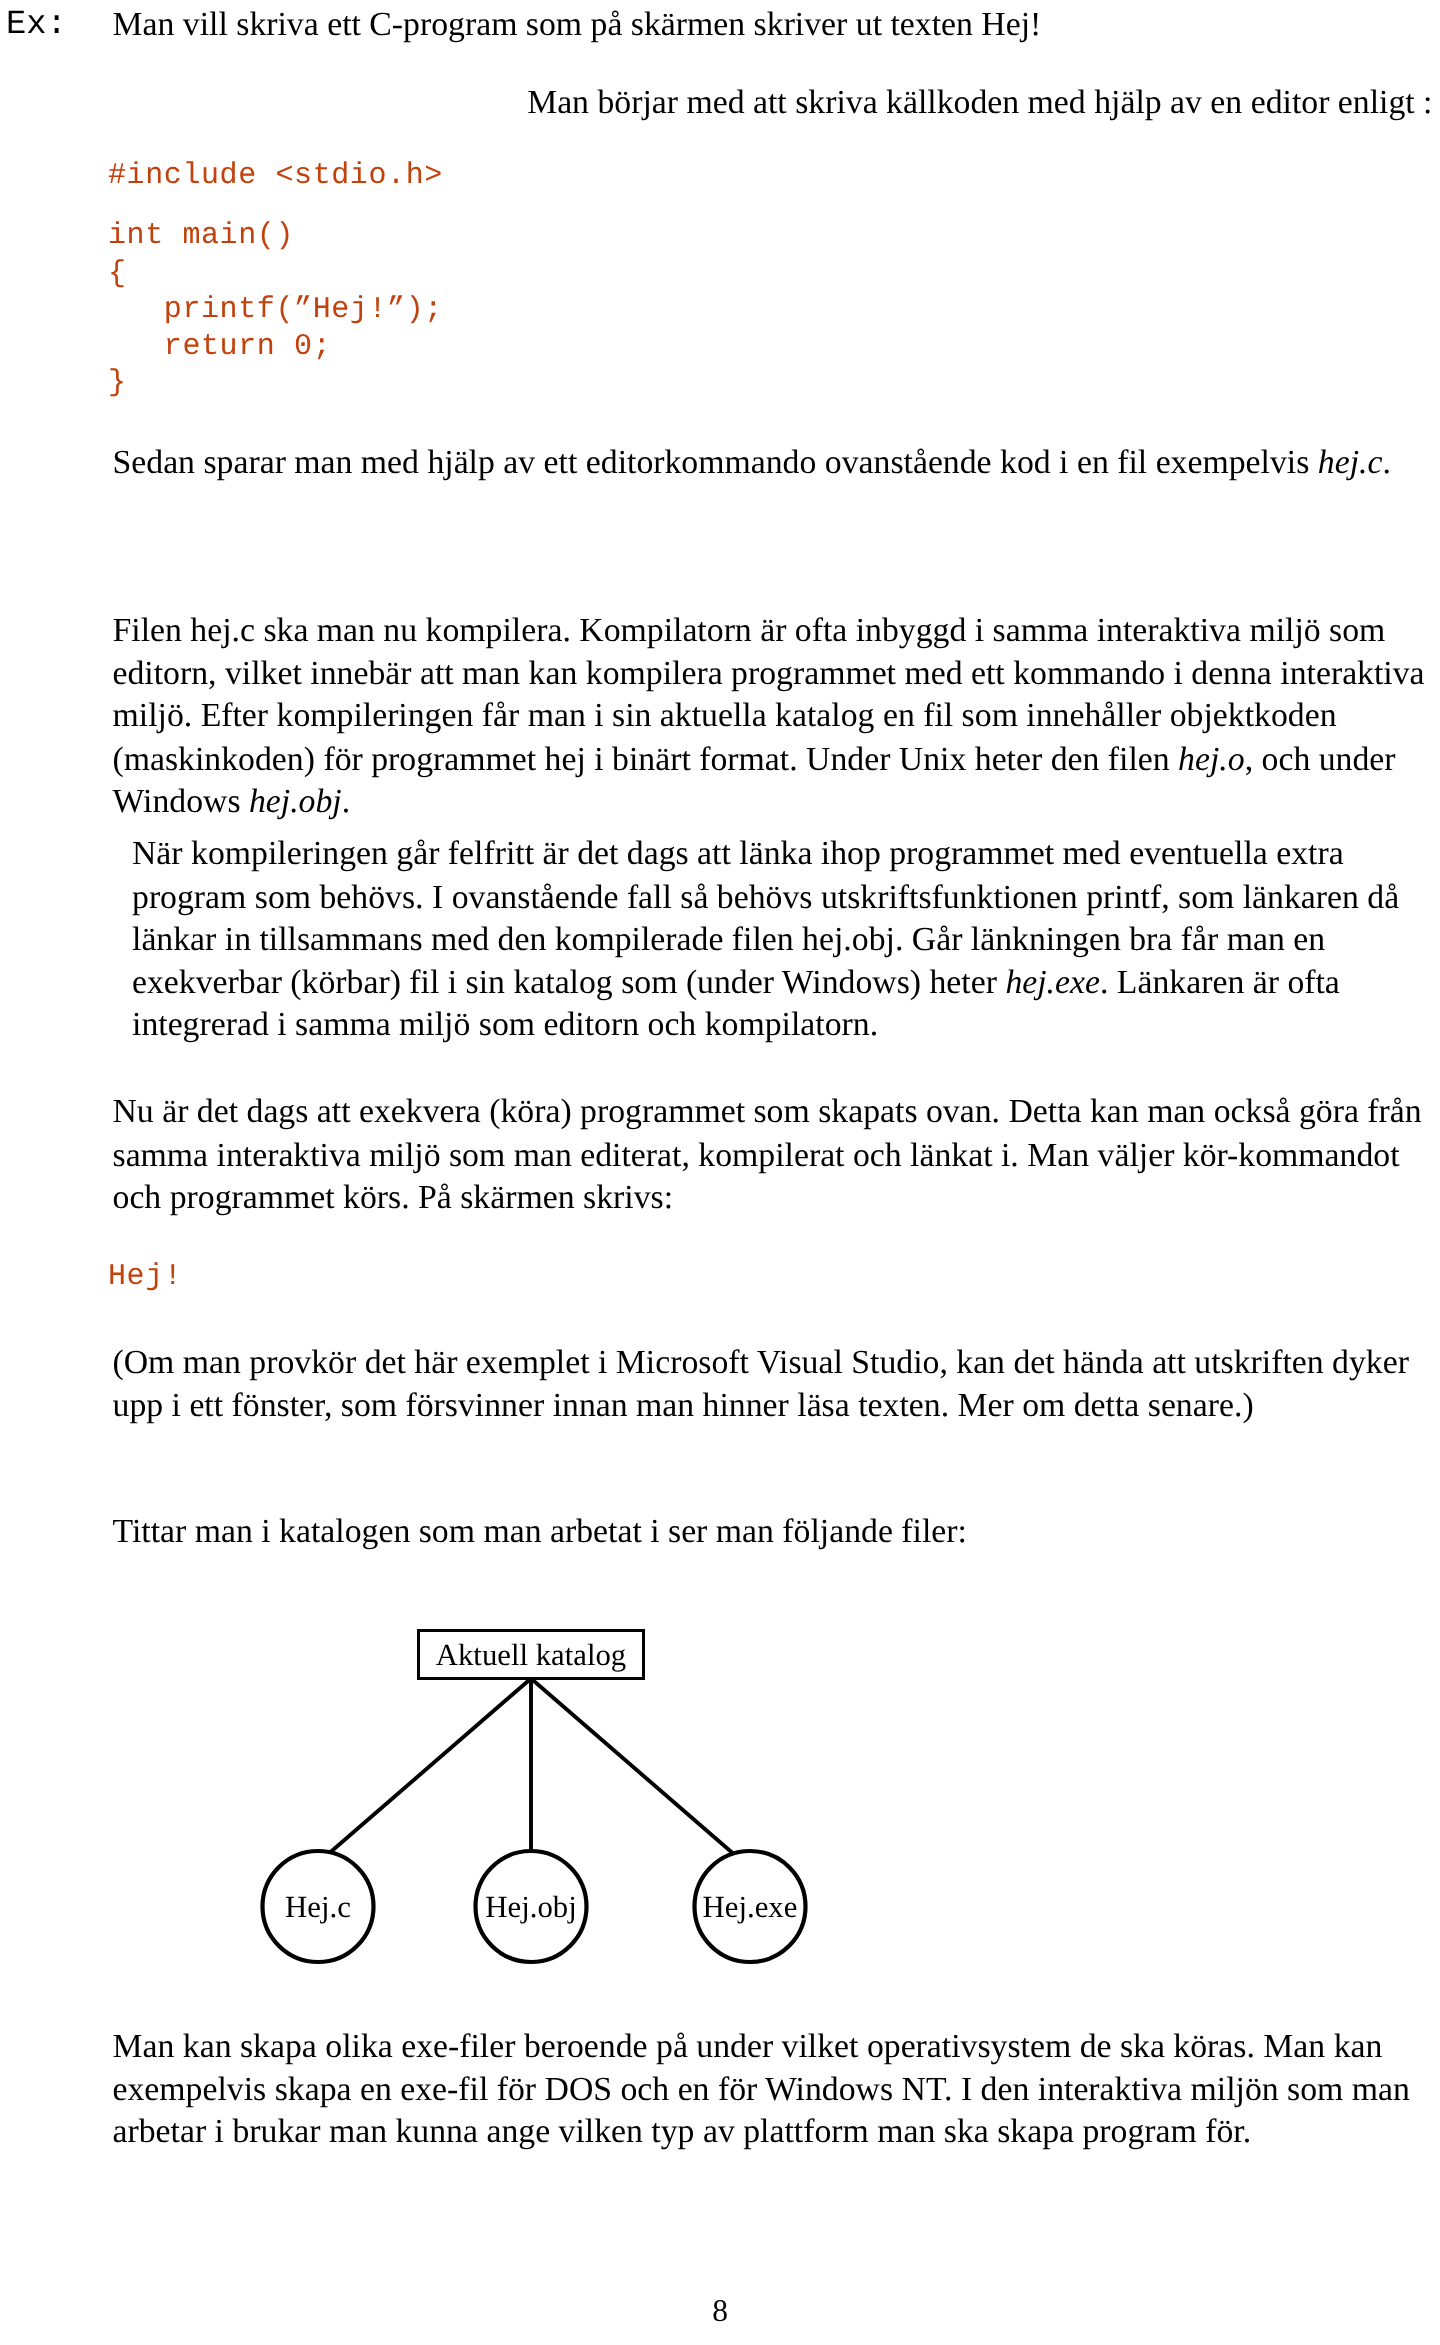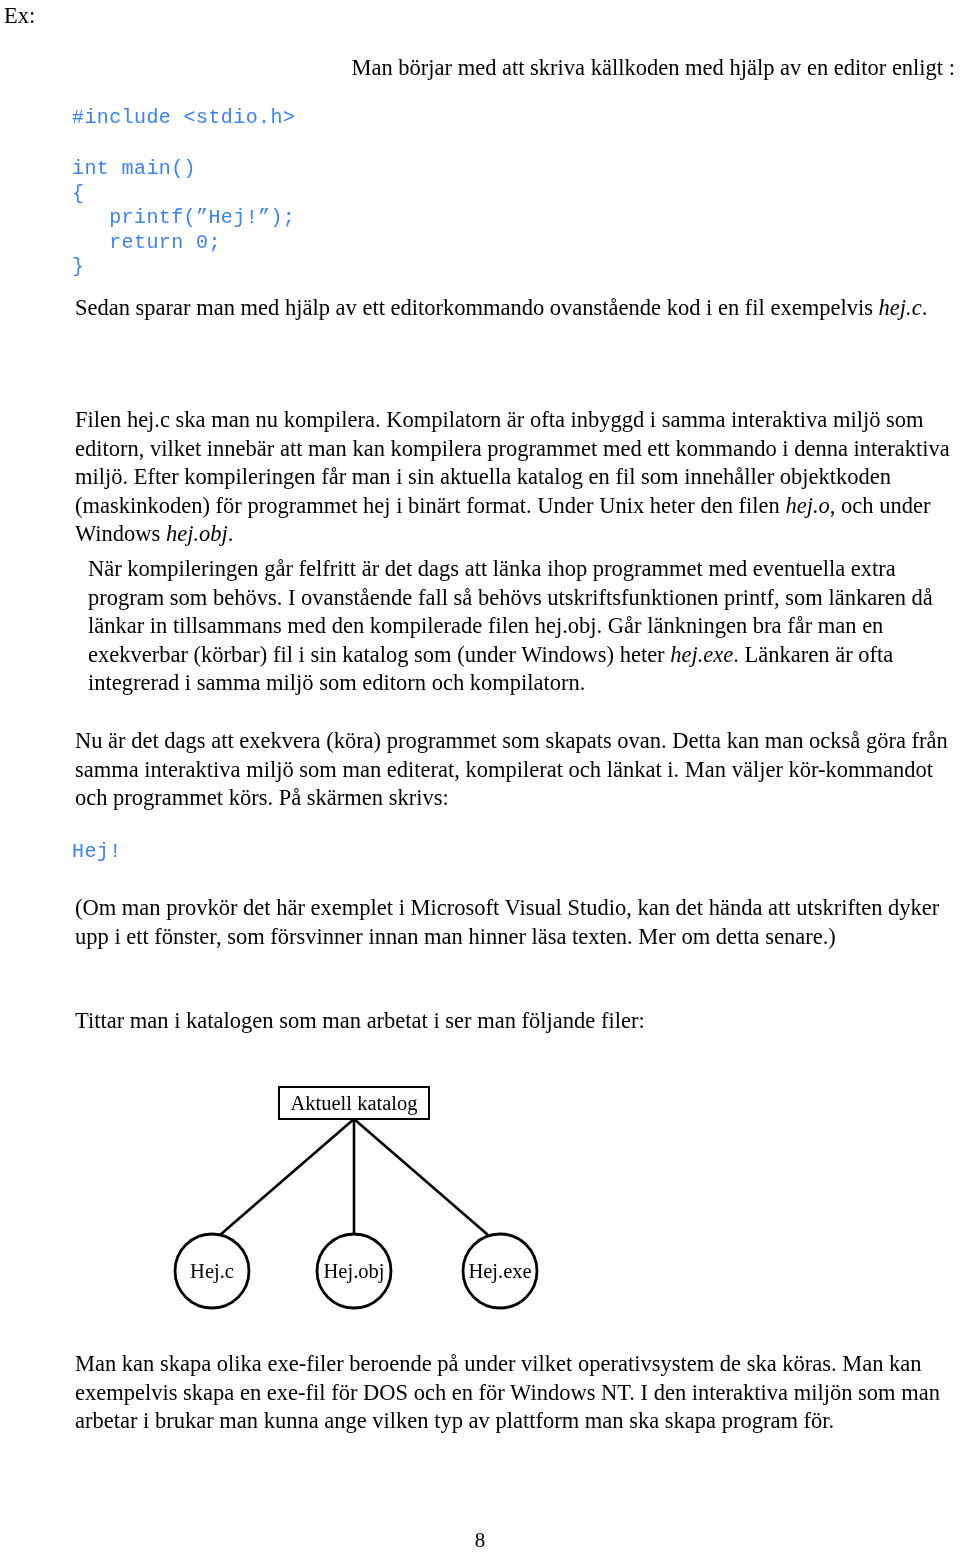--- a/index.html
+++ b/index.html
@@ -31,21 +31,21 @@
     line-height: 28.6px;
     color: #000;
     text-align: left;
     white-space: normal;
   }
 
   .ex-label {
     position: absolute;
     left: 4px;
     top: 2px;
-    font-family: Liberation Serif, serif;
+    font-family: Liberation Mono, monospace;
     font-size: 22.5px;
     line-height: 28.6px;
   }
 
   .intro-line {
     left: 75px;
     top: 2px;
     width: 880px;
   }
 
@@ -57,25 +57,25 @@
   }
 
   
   .code-block {
     position: absolute;
     left: 72px;
     font-family: "Liberation Mono", "DejaVu Sans Mono", monospace;
     font-size: 20px;
     line-height: 24.5px;
     white-space: pre;
-    color: #3b82f6;
+    color: #c2410c;
     letter-spacing: 0.4px;
   }
   .code-include { top: 106px; }
-  .code-main    { top: 157px; }
+  .code-main    { top: 146px; }
   .code-out     { top: 840px; }
 
   
   .p-save      { left: 75px; top: 294px;  width: 880px; }
   .p-compile   { left: 75px; top: 370px;  width: 882px; margin-top: 36px; }
   .p-link      { left: 88px; top: 555px;  width: 886px; }
   .p-run       { left: 75px; top: 727px;  width: 880px; }
   .p-note      { left: 75px; top: 894px;  width: 884px; }
   .p-dir       { left: 75px; top: 1007px; width: 880px; }
   .p-exefiles  { left: 75px; top: 1350px; width: 886px; }
@@ -108,20 +108,21 @@
     font-size: 21px;
     color: #000;
   }
 </style>
 </head>
 <body>
 
 <div class="page">
 
   <div class="ex-label">Ex:</div>
+  <div class="body-text intro-line">Man vill skriva ett C-program som på skärmen skriver ut texten Hej!</div>
 
   <div class="body-text editor-line">Man börjar med att skriva källkoden med hjälp av en editor enligt :</div>
 
   <div class="code-block code-include">#include &lt;stdio.h&gt;</div>
   <div class="code-block code-main">int main()
 {
    printf(”Hej!”);
    return 0;
 }</div>
 

